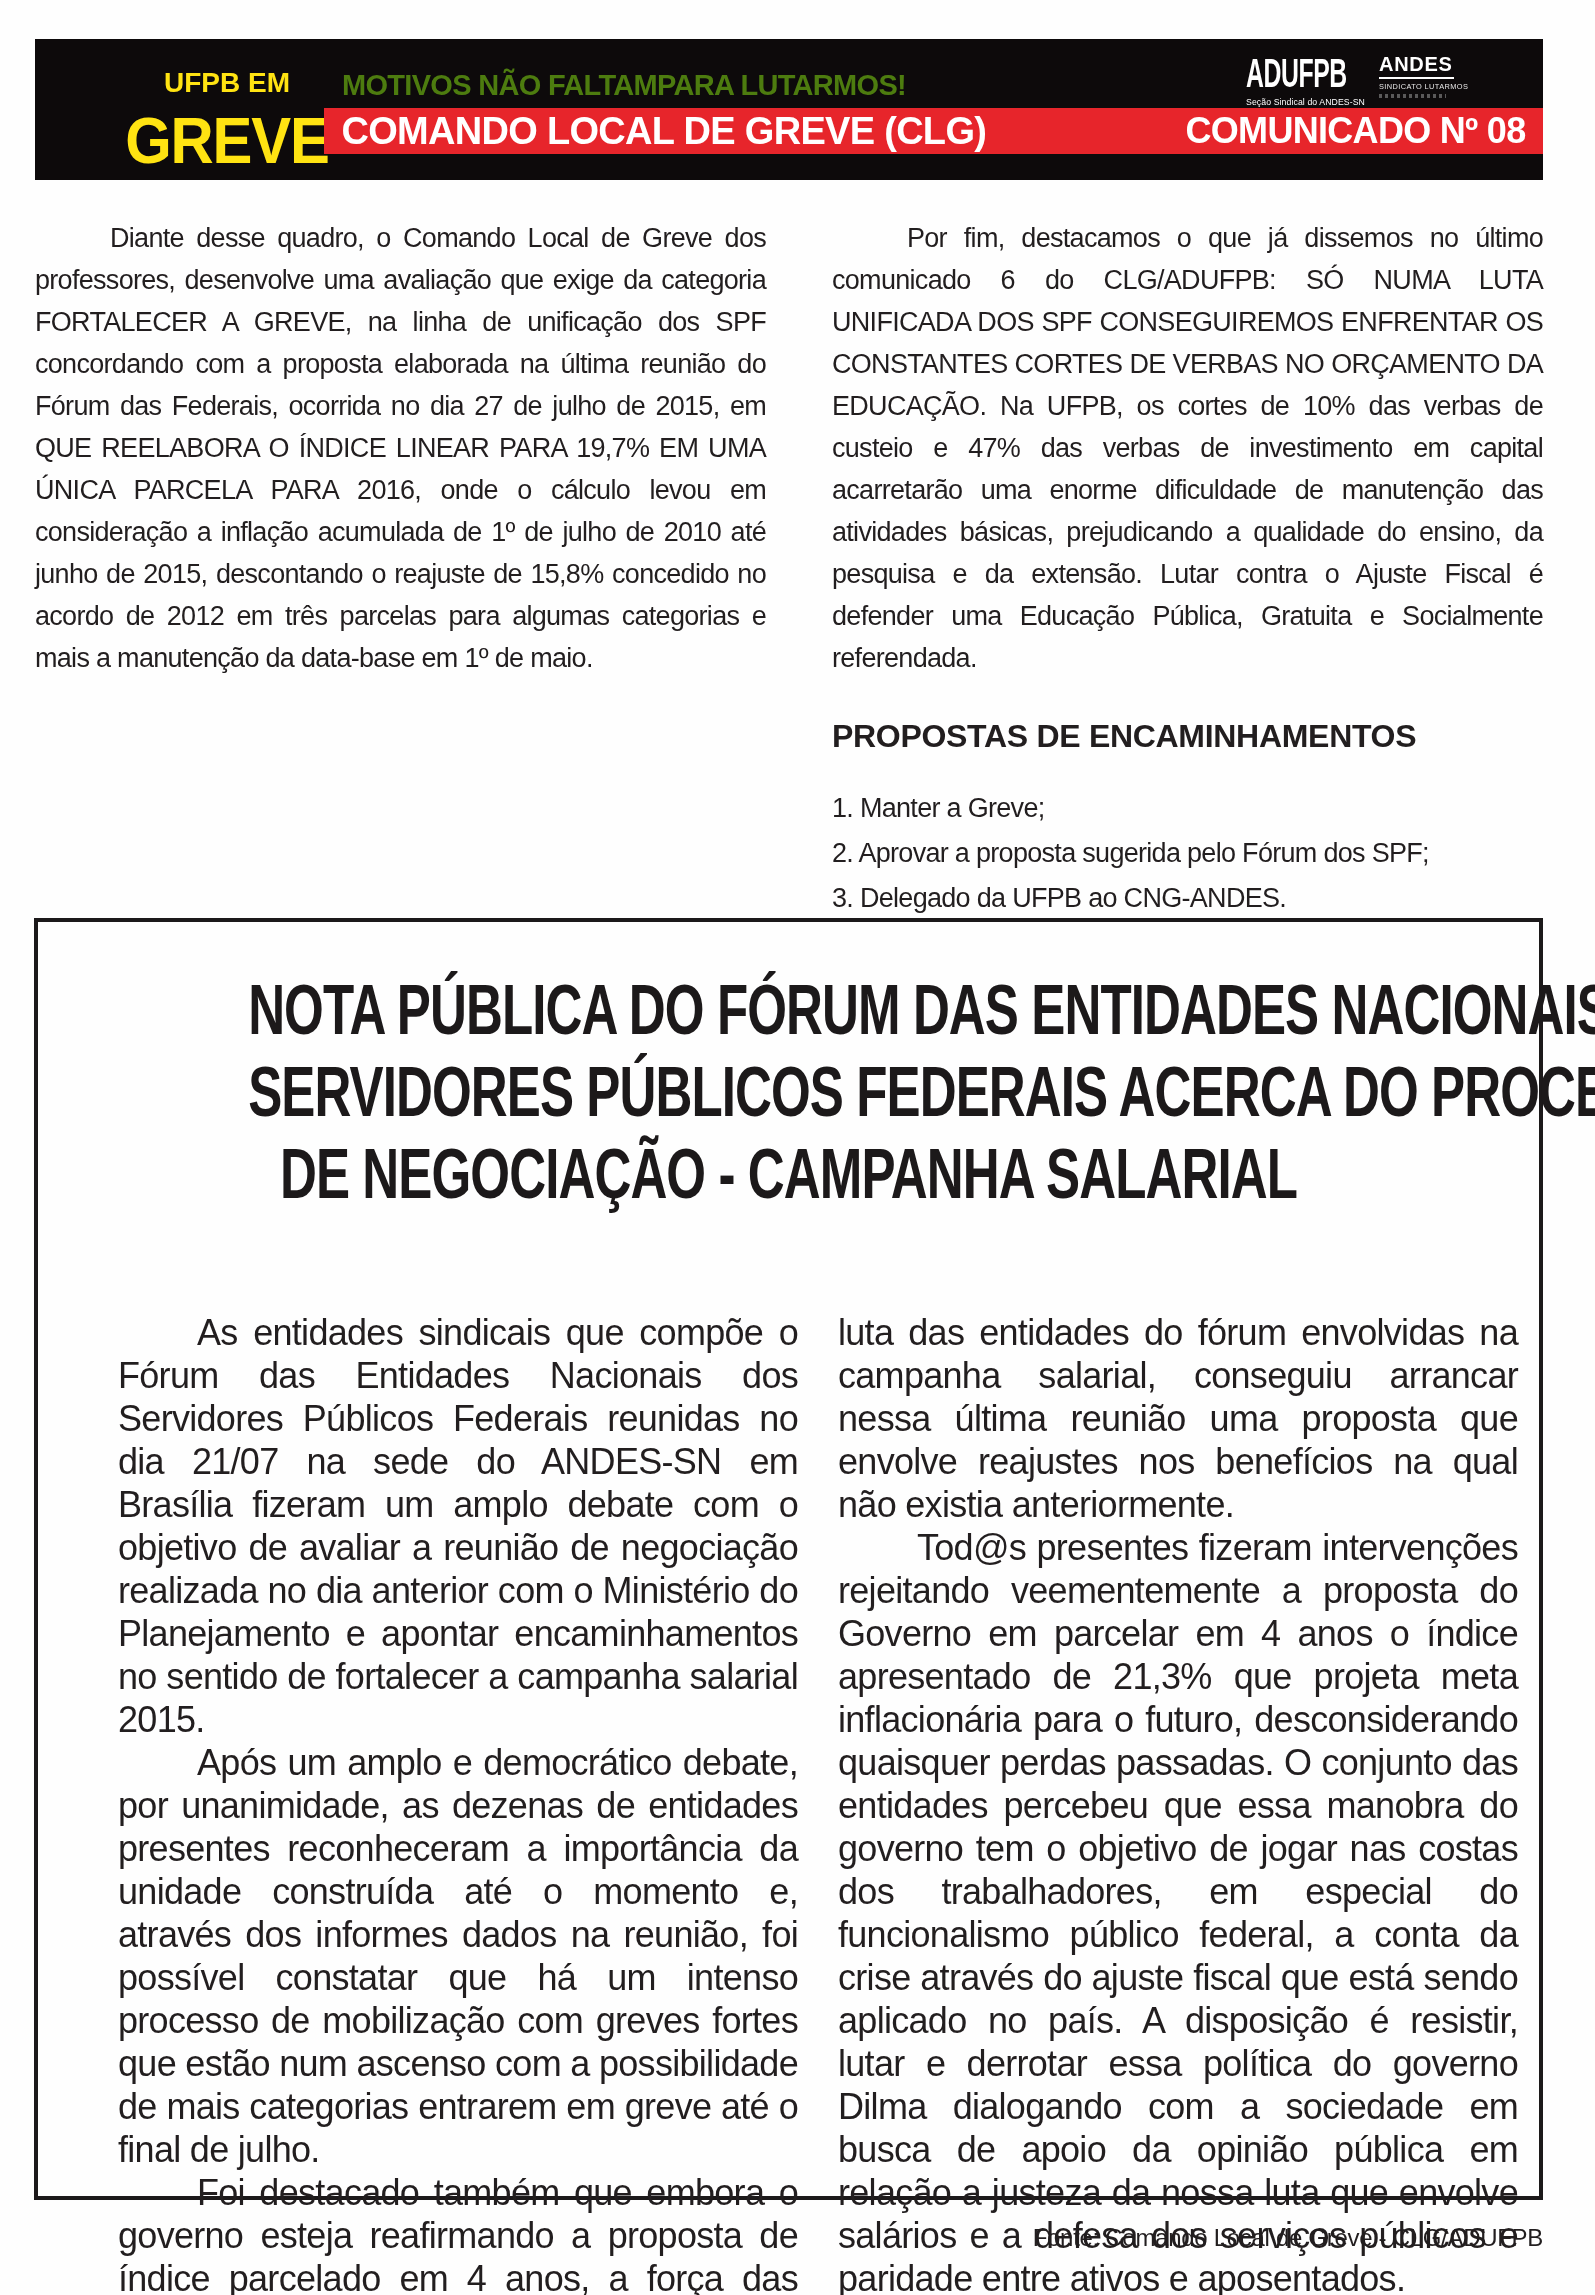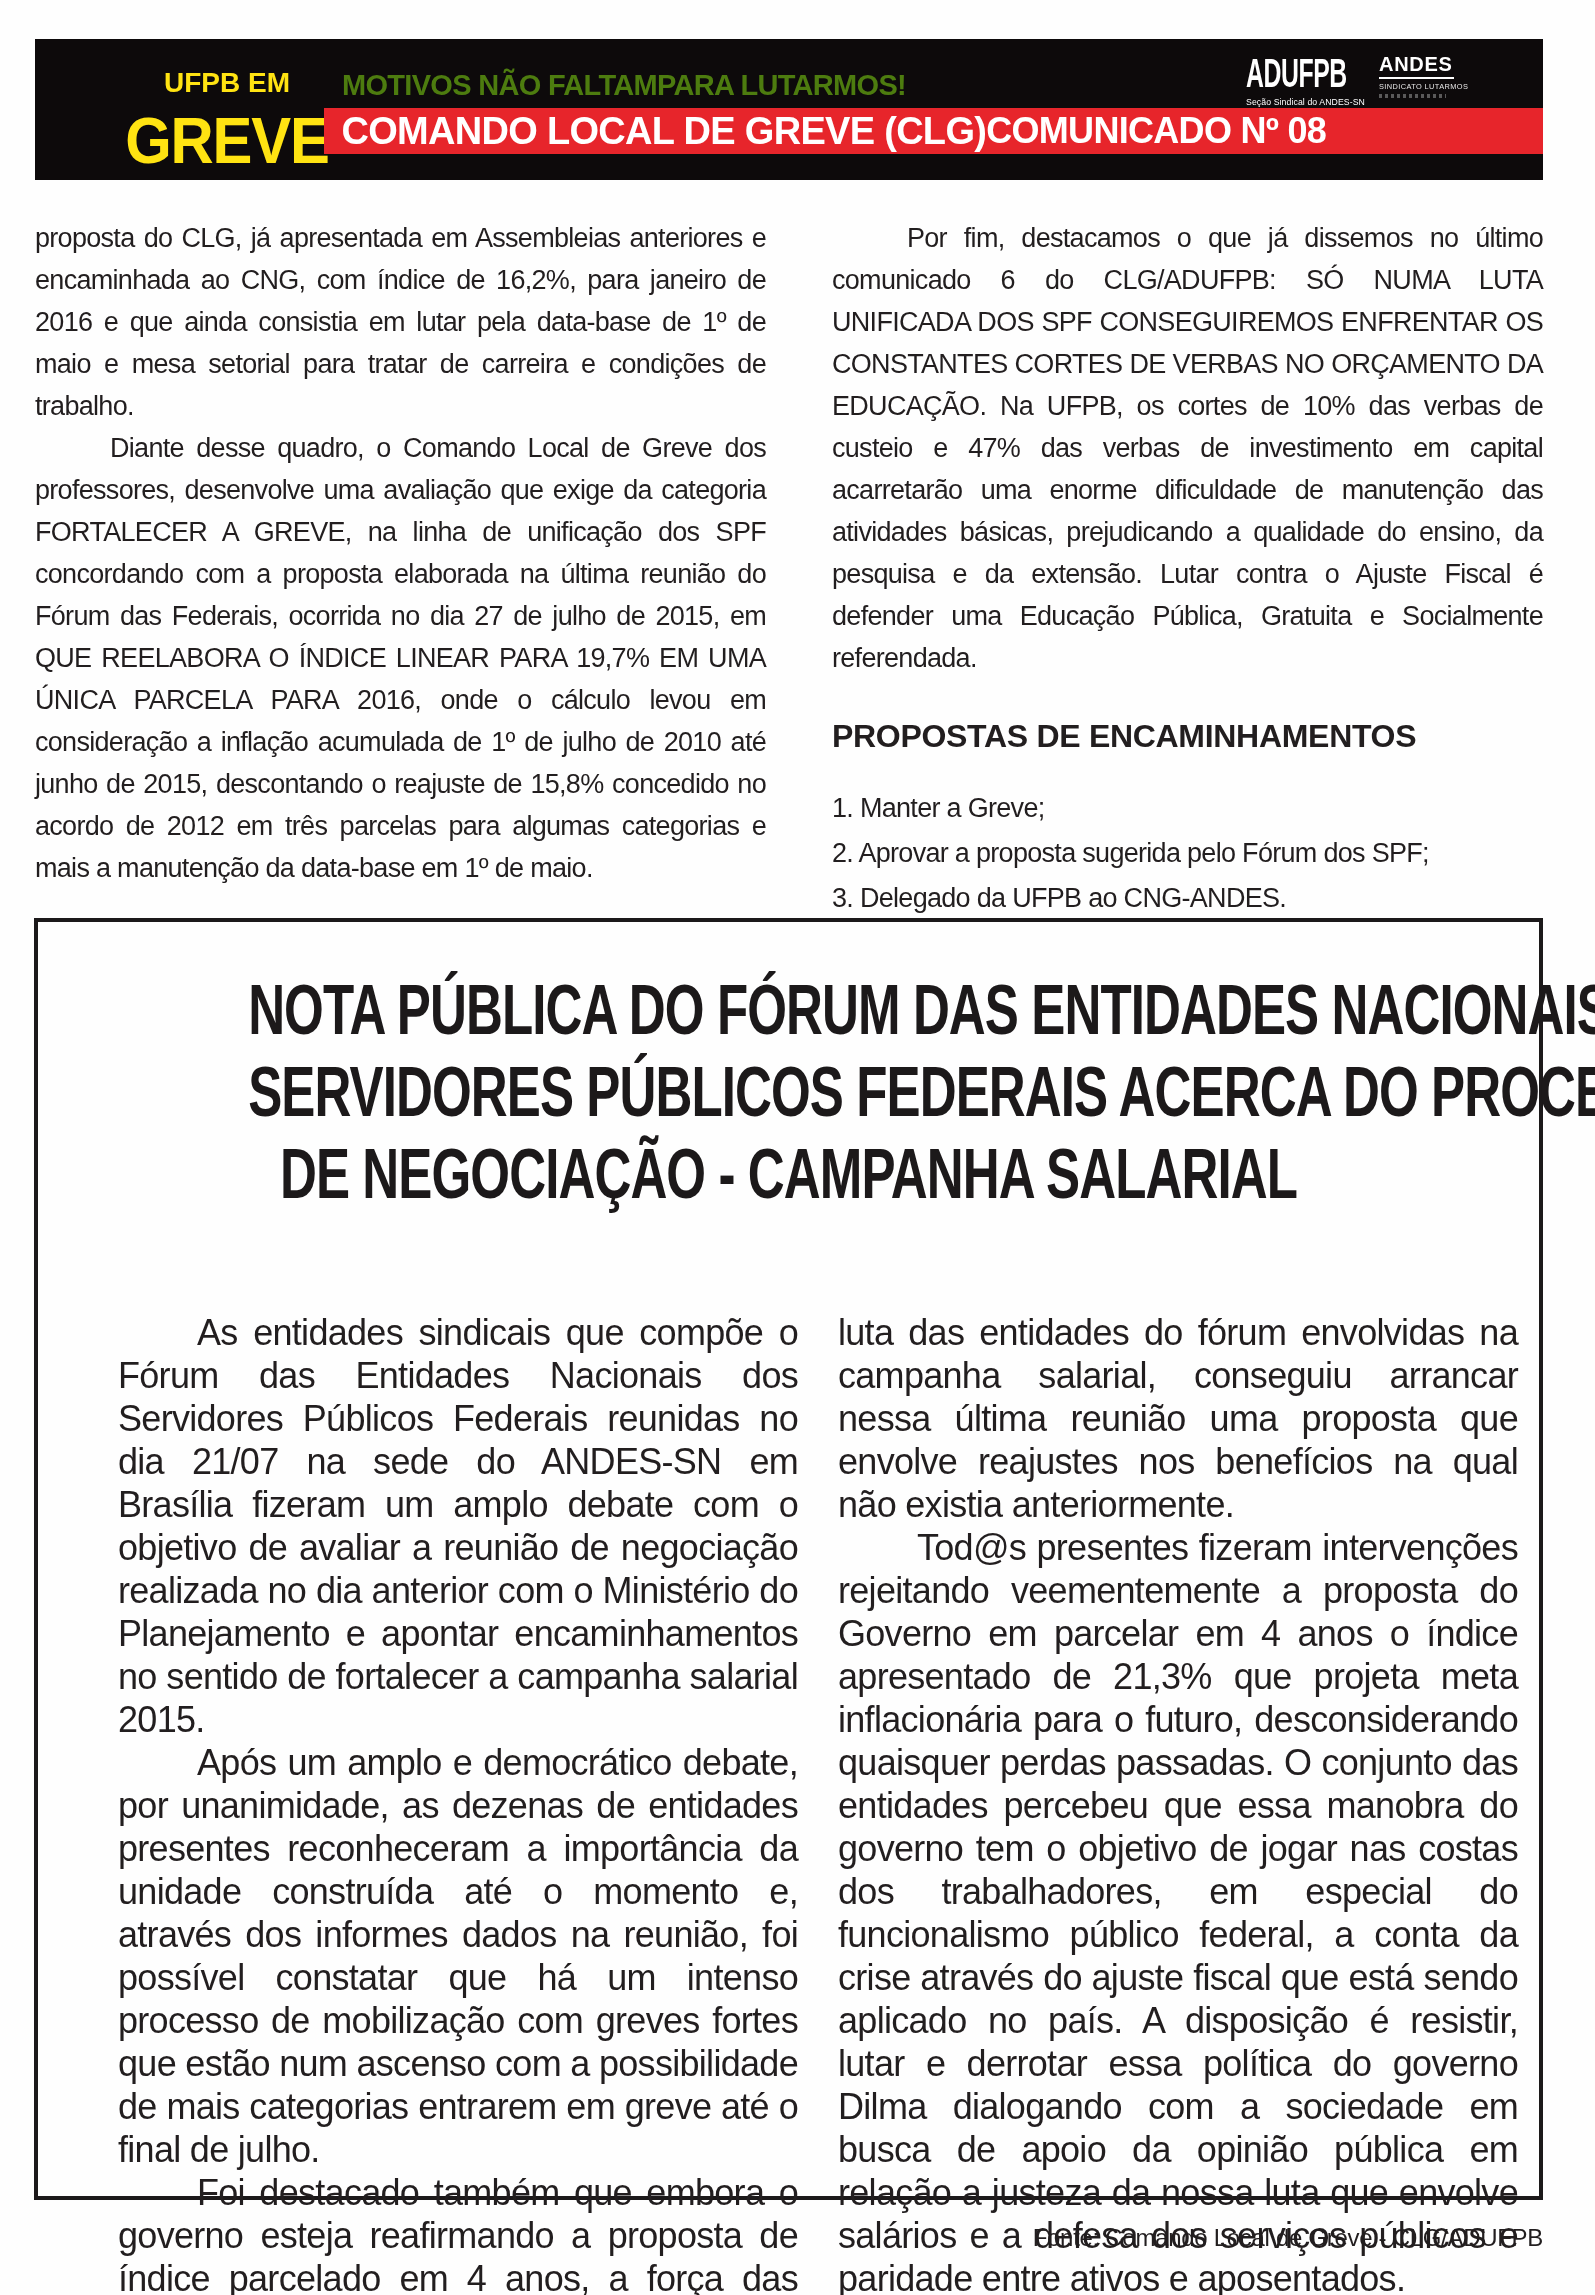--- a/index.html
+++ b/index.html
@@ -10,21 +10,21 @@
   }
   
   .header { position:absolute; left:35px; top:39px; width:1508px; height:141px; background:#0d0a0b; }
   .logo-block { position:absolute; left:81px; top:30px; width:222px; text-align:center; color:#ffe312; line-height:1; }
   .logo-top  { font-size:28px; font-weight:bold; letter-spacing:0px; }
   .logo-main { font-size:65px; font-weight:bold; letter-spacing:-1.3px; margin-top:10.8px;
                transform:scaleX(0.92); transform-origin:center; }
   .tagline { position:absolute; left:307px; top:30px; font-size:29px; font-weight:bold;
              color:#4d7c0f; letter-spacing:-0.7px; white-space:nowrap; }
   .red-strip { position:absolute; left:289px; top:69px; right:0; height:46px; background:#e7252b;
-               display:flex; align-items:center; padding:0 17.5px; }
+               display:flex; align-items:center; justify-content:space-between; padding:0 17.5px; }
   .strip-title  { color:#fff; font-weight:bold; font-size:38px; letter-spacing:-0.7px; white-space:nowrap; }
   .strip-number { color:#fff; font-weight:bold; font-size:36px; letter-spacing:-0.7px; white-space:nowrap; }
   .adufpb { position:absolute; left:1211px; top:13.5px; color:#fff; width:135px; }
   .adufpb-name { font-size:40px; font-weight:bold; letter-spacing:-0.7px; line-height:1;
                  transform:scaleX(0.62); transform-origin:left; white-space:nowrap; }
   .adufpb-sub  { font-size:8.7px; margin-top:4px; letter-spacing:0.1px; white-space:nowrap; }
   .andes { position:absolute; left:1344px; top:15px; color:#fff; width:79px; text-align:left; }
   .andes-name { font-size:20px; font-weight:bold; letter-spacing:0.7px; line-height:1; }
   .andes-rule { border-top:2px solid #fff; margin:3.4px 0 2.7px 0; width:75px; }
   .andes-sub  { font-size:7.4px; letter-spacing:0.4px; white-space:nowrap; opacity:0.9; }
@@ -74,21 +74,20 @@
     </div>
     <div class="andes">
       <div class="andes-name">ANDES</div>
       <div class="andes-rule"></div>
       <div class="andes-sub">SINDICATO LUTARMOS</div>
       <div class="andes-deco"></div>
     </div>
   </div>
 
   <div class="col-left">
-    <p class="body">proposta do CLG, já apresentada em Assembleias anteriores e encaminhada ao CNG, com índice de 16,2%, para janeiro de 2016 e que ainda consistia em lutar pela data-base de 1º de maio e mesa setorial para tratar de carreira e condições de trabalho.</p>
     <p class="body indent">Diante desse quadro, o Comando Local de Greve dos professores, desenvolve uma avaliação que exige da categoria FORTALECER A GREVE, na linha de unificação dos SPF concordando com a proposta elaborada na última reunião do Fórum das Federais, ocorrida no dia 27 de julho de 2015, em QUE REELABORA O ÍNDICE LINEAR PARA 19,7% EM UMA ÚNICA PARCELA PARA 2016, onde o cálculo levou em consideração a inflação acumulada de 1º de julho de 2010 até junho de 2015, descontando o reajuste de 15,8% concedido no acordo de 2012 em três parcelas para algumas categorias e mais a manutenção da data-base em 1º de maio.</p>
   </div>
 
   <div class="col-right">
     <p class="body indent">Por fim, destacamos o que já dissemos no último comunicado 6 do CLG/ADUFPB: SÓ NUMA LUTA UNIFICADA DOS SPF CONSEGUIREMOS ENFRENTAR OS CONSTANTES CORTES DE VERBAS NO ORÇAMENTO DA EDUCAÇÃO. Na UFPB, os cortes de 10% das verbas de custeio e 47% das verbas de investimento em capital acarretarão uma enorme dificuldade de manutenção das atividades básicas, prejudicando a qualidade do ensino, da pesquisa e da extensão. Lutar contra o Ajuste Fiscal é defender uma Educação Pública, Gratuita e Socialmente referendada.</p>
     <h2 class="proposals-heading">PROPOSTAS DE ENCAMINHAMENTOS</h2>
     <div class="proposals">
       <div class="proposal-item">1. Manter a Greve;</div>
       <div class="proposal-item">2. Aprovar a proposta sugerida pelo Fórum dos SPF;</div>
       <div class="proposal-item">3. Delegado da UFPB ao CNG-ANDES.</div>

